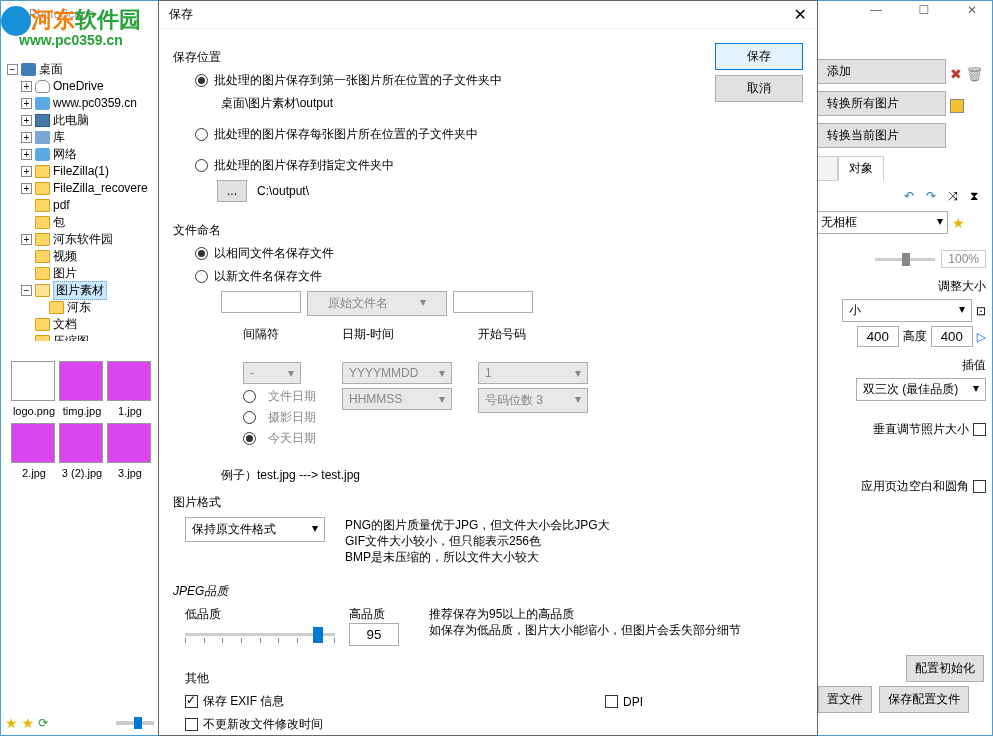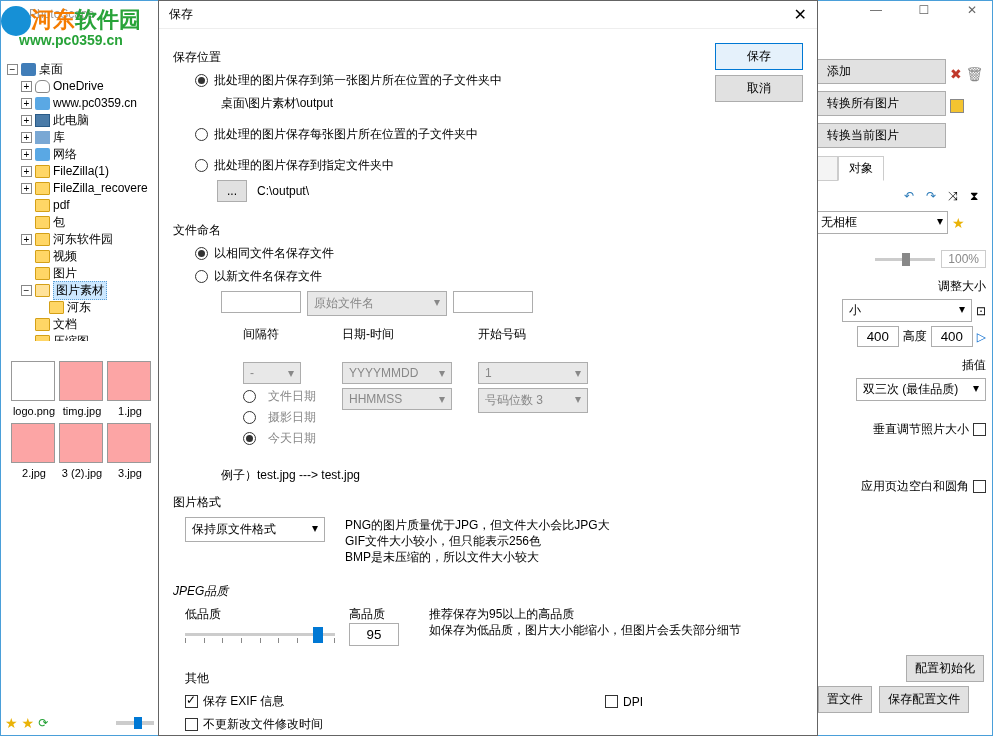--- a/index.html
+++ b/index.html
@@ -28,21 +28,21 @@
 .cloud-i { background: #fff; border: 1px solid #888; border-radius: 6px 6px 3px 3px; }
 .pc-i { background: #4a7ba8; border: 1px solid #2a5b88; }
 .lib-i { background: #7aa8d4; }
 .net-i { background: #5aa8e4; border-radius: 2px; }
 .tree-label { cursor: pointer; }
 .sel-label { background: #cce8ff; border: 1px dotted #5a9ed4; padding: 0 2px; }
 .ind1 { margin-left: 14px; } .ind2 { margin-left: 28px; }
 
 .thumbs { position: absolute; left: 10px; top: 360px; width: 150px; }
 .thumb-row { display: flex; gap: 4px; margin-bottom: 22px; }
-.thumb { width: 44px; height: 40px; border: 1px solid #999; background: #fca5a5; position: relative; cursor: pointer; }
+.thumb { width: 44px; height: 40px; border: 1px solid #999; background: #d946ef; position: relative; cursor: pointer; }
 .thumb.l { background: #fff; }
 .thumb-lab { position: absolute; bottom: -17px; left: 0; width: 44px; text-align: center; font-size: 11px; white-space: nowrap; overflow: hidden; }
 
 .bottom-bar { position: absolute; left: 4px; bottom: 4px; display: flex; gap: 4px; align-items: center; }
 .star { color: #eab308; font-size: 14px; }
 .slider-sm { width: 38px; height: 4px; background: #ccc; position: relative; }
 .slider-sm::after { content:''; position:absolute; left:18px; top:-4px; width:8px; height:12px; background:#0078d4; }
 
 
 .right-panel { position: absolute; right: 6px; top: 58px; width: 170px; }
@@ -82,21 +82,21 @@
 
 .section-h { margin: 10px 0 6px; }
 .radio-row { margin: 6px 0 6px 22px; display:flex; align-items:center; gap:6px; }
 .radio { width:13px; height:13px; border:1px solid #333; border-radius:50%; position:relative; cursor:pointer; }
 .radio.on::after { content:''; position:absolute; left:2px; top:2px; width:7px; height:7px; border-radius:50%; background:#333; }
 .sub-text { margin-left: 48px; color: #000; }
 .small-btn { border:1px solid #adadad; background:#e1e1e1; width:30px; height:22px; text-align:center; cursor:pointer; display:inline-block; margin-left:44px; line-height:20px; }
 
 .naming { margin-left: 48px; display:flex; gap:6px; margin-top:4px; }
 .txt-in { border:1px solid #adadad; width:80px; height:22px; padding:2px; background:#fff; }
-.dd { border:1px solid #adadad; background:#e8e8e8; color:#888; padding:3px 6px; width:140px; display:flex; justify-content:space-between; cursor:not-allowed; }
+.dd { border:1px solid #adadad; background:#e8e8e8; color:#888; padding:3px 20px; width:140px; display:flex; justify-content:space-between; cursor:not-allowed; }
 .cols { display:flex; gap:26px; margin: 10px 0 4px 70px; }
 .col-h { margin-bottom:19px; }
 .rv { margin:4px 0; display:flex; align-items:center; gap:12px; color:#888; }
 .dd2 { border:1px solid #adadad; background:#e8e8e8; color:#888; padding:3px 6px; width:110px; display:flex; justify-content:space-between; margin-bottom:4px; }
 .example { margin: 16px 0 10px 48px; }
 .fmt-row { margin-left:12px; display:flex; gap:20px; align-items:flex-start; }
 .fmt-sel { border:1px solid #adadad; padding:3px 6px; width:140px; display:flex; justify-content:space-between; cursor:pointer; background:#fff; }
 .fmt-desc { line-height:16px; }
 .q-sect { margin-top:18px;font-style:italic; }
 .q-row { display:flex; gap:30px; margin-left:12px; margin-top:6px; align-items:flex-start; }

